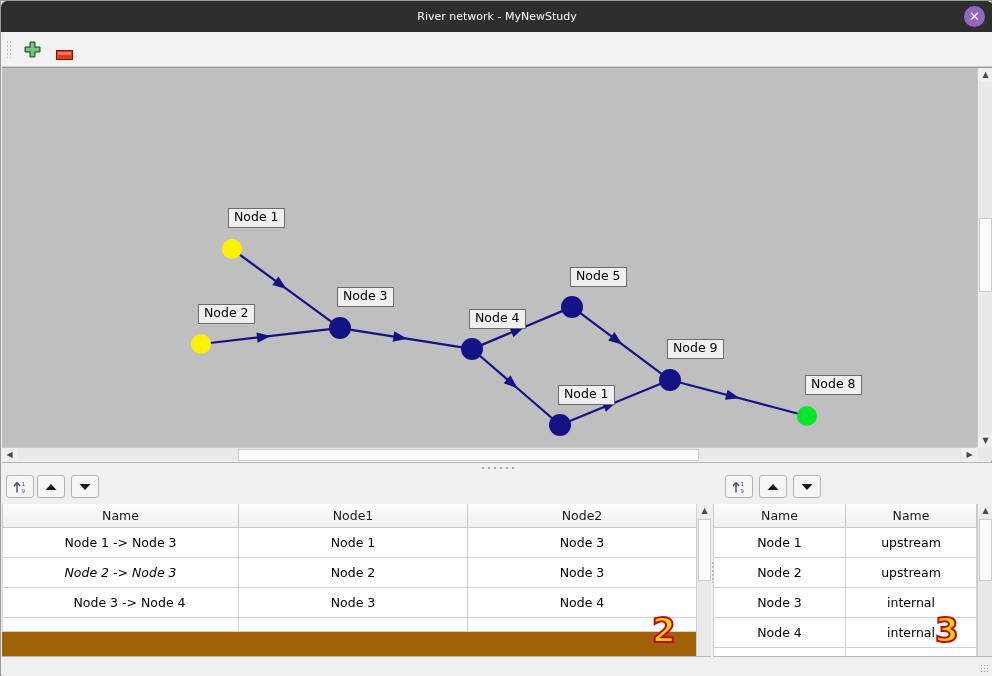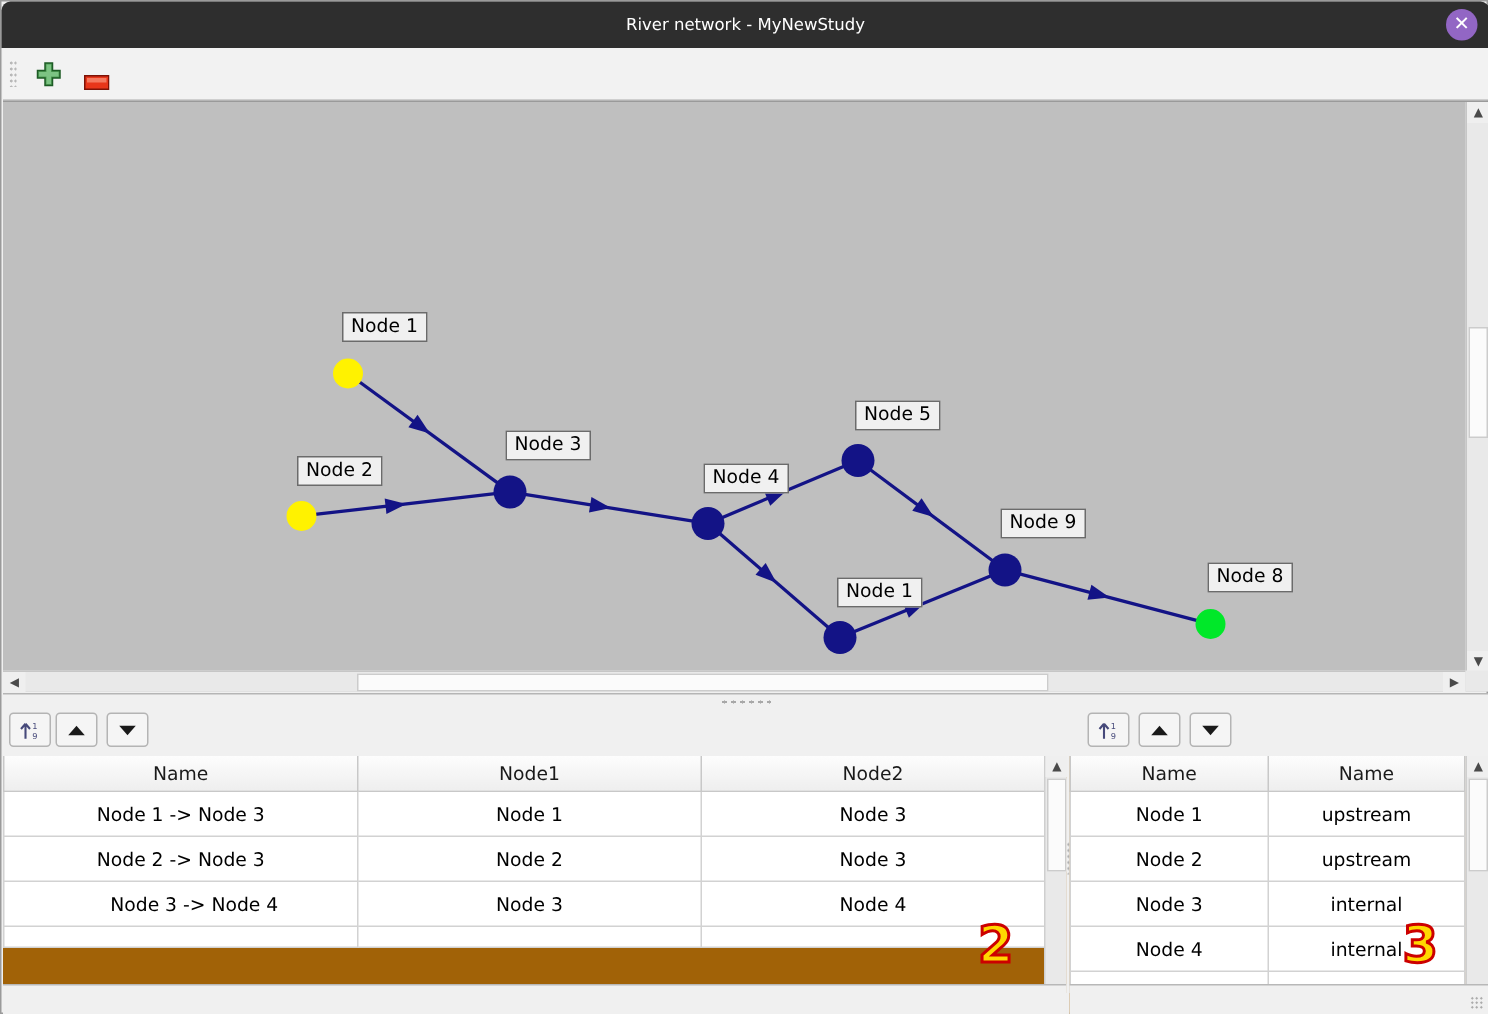--- a/index.html
+++ b/index.html
@@ -357,21 +357,21 @@
               <th style="width: 229px;">Node2</th>
             </tr>
           </thead>
         <tbody id="reaches-body">
             <tr>
               <td style="width: 236px;">Node 1 -&gt; Node 3</td>
               <td style="width: 229px;">Node 1</td>
               <td style="width: 229px;">Node 3</td>
             </tr>
             <tr>
-              <td style="width: 236px;">Node 2 -&gt; Node 3</td>
+              <td style="width: 236px; font-style: italic;">Node 2 -&gt; Node 3</td>
               <td style="width: 229px;">Node 2</td>
               <td style="width: 229px;">Node 3</td>
             </tr>
             <tr>
               <td style="width: 236px; padding-left: 24px;">Node 3 -&gt; Node 4</td>
               <td style="width: 229px;">Node 3</td>
               <td style="width: 229px;">Node 4</td>
             </tr>
             <tr>
               <td style="width: 236px; height: 14px;"></td>

